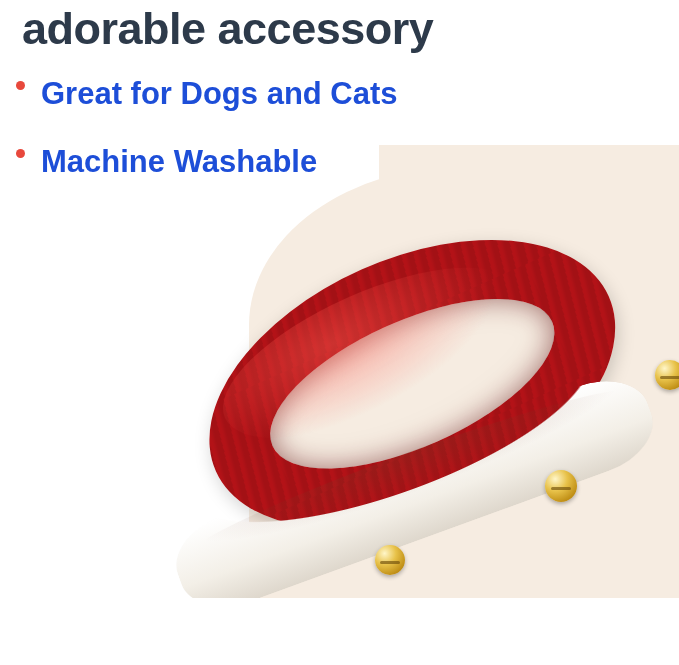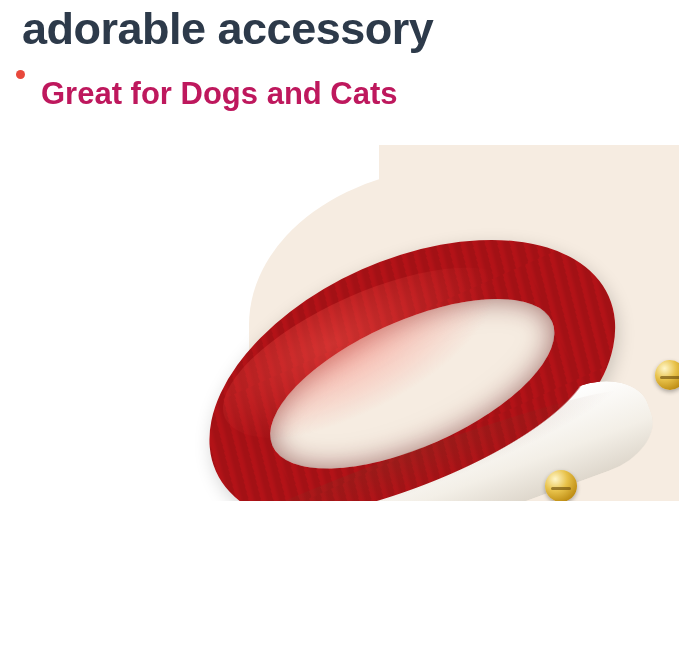--- a/index.html
+++ b/index.html
@@ -9,21 +9,21 @@
   }
   body {
     width: 679px;
     height: 665px;
     overflow: hidden;
     font-family: "Liberation Sans", sans-serif;
   }
   .canvas {
     position: relative;
     width: 679px;
-    height: 501px;
+    height: 598px;
     background: #ffffff;
     overflow: hidden;
   }
 
   
   .photo-area {
     position: absolute;
     left: 0;
     top: 0;
     width: 679px;
@@ -181,24 +181,24 @@
   .bullets {
     position: absolute;
     left: 16px;
     top: 78px;
     margin: 0;
     padding: 0;
     list-style: none;
   }
   .bullets li {
     display: flex;
-    align-items: flex-start;
+    align-items: center;
     font-size: 31px;
     font-weight: 700;
-    color: #be185d;
+    color: #1d4ed8;
     line-height: 1.0;
     margin-bottom: 37px;
     white-space: nowrap;
   }
   .dot {
     display: inline-block;
     width: 9px;
     height: 9px;
     border-radius: 50%;
     background: #e8483c;
@@ -261,16 +261,20 @@
     </div>
   </div>
 
   <div class="headline">adorable accessory</div>
 
   <ul class="bullets">
     <li>
       <span class="dot"></span>
       <span>Great for Dogs and Cats</span>
     </li>
+    <li>
+      <span class="dot"></span>
+      <span>Machine Washable</span>
+    </li>
   </ul>
 
 
 </div>
 
 </body></html>

